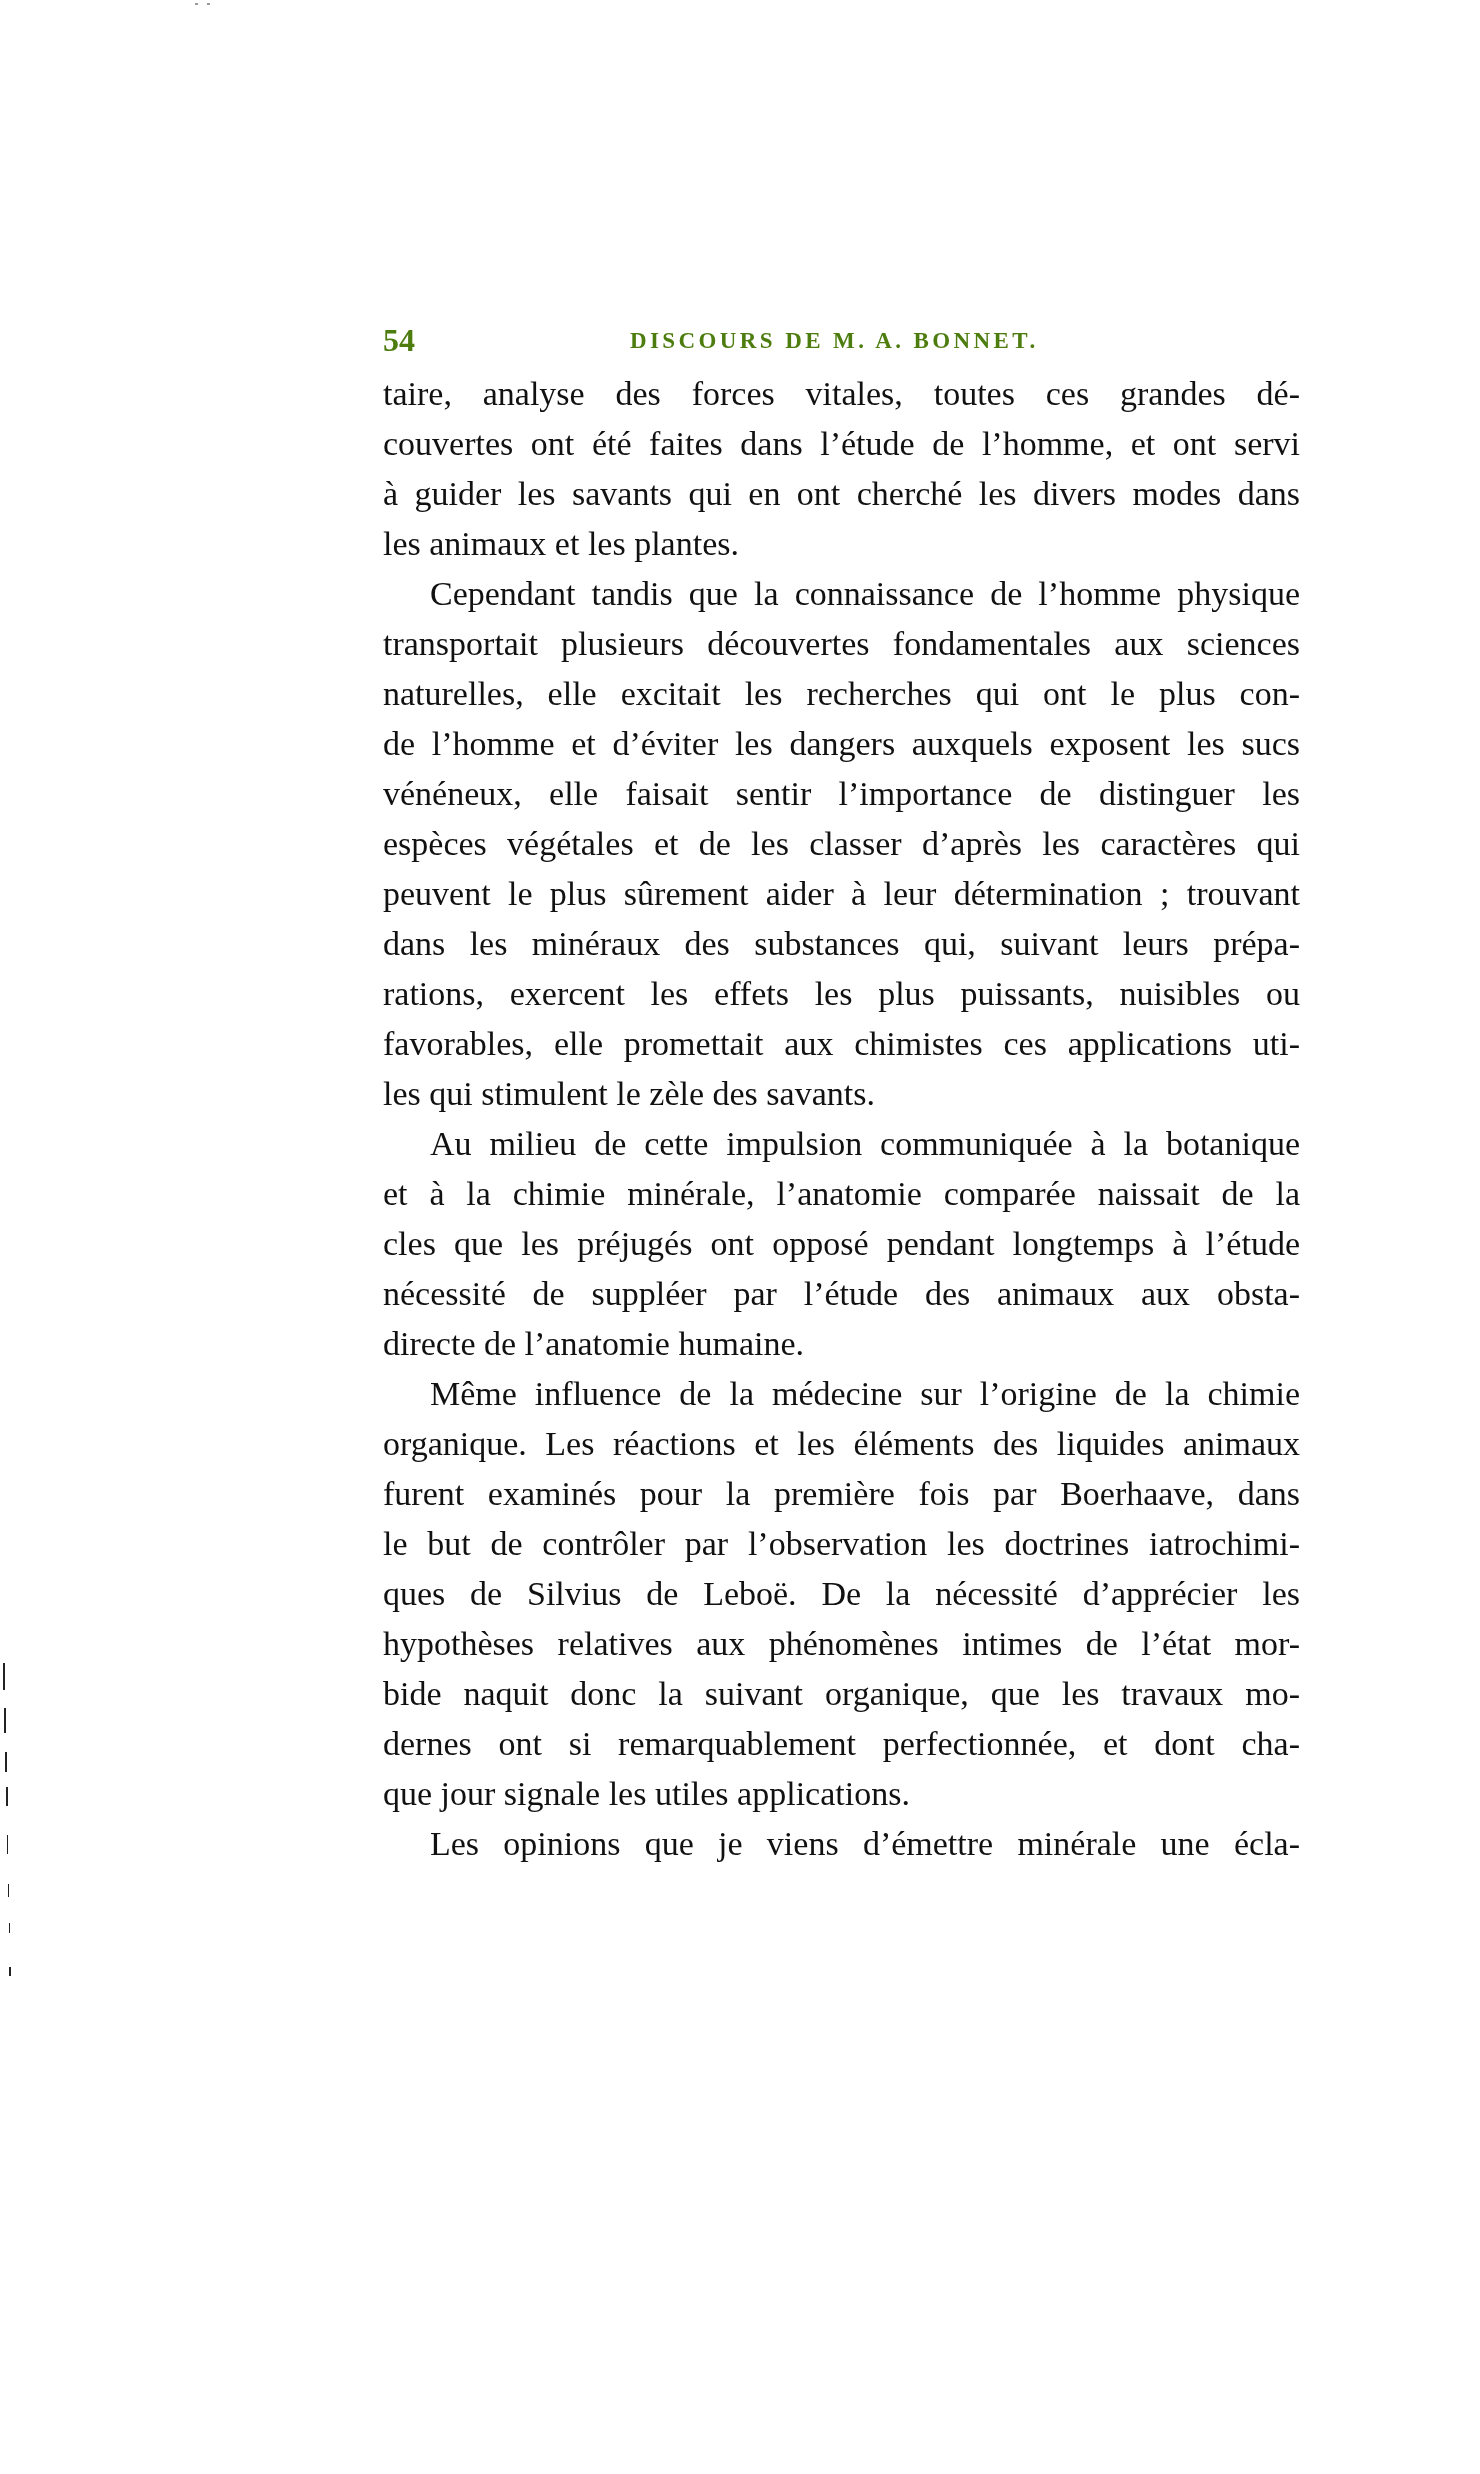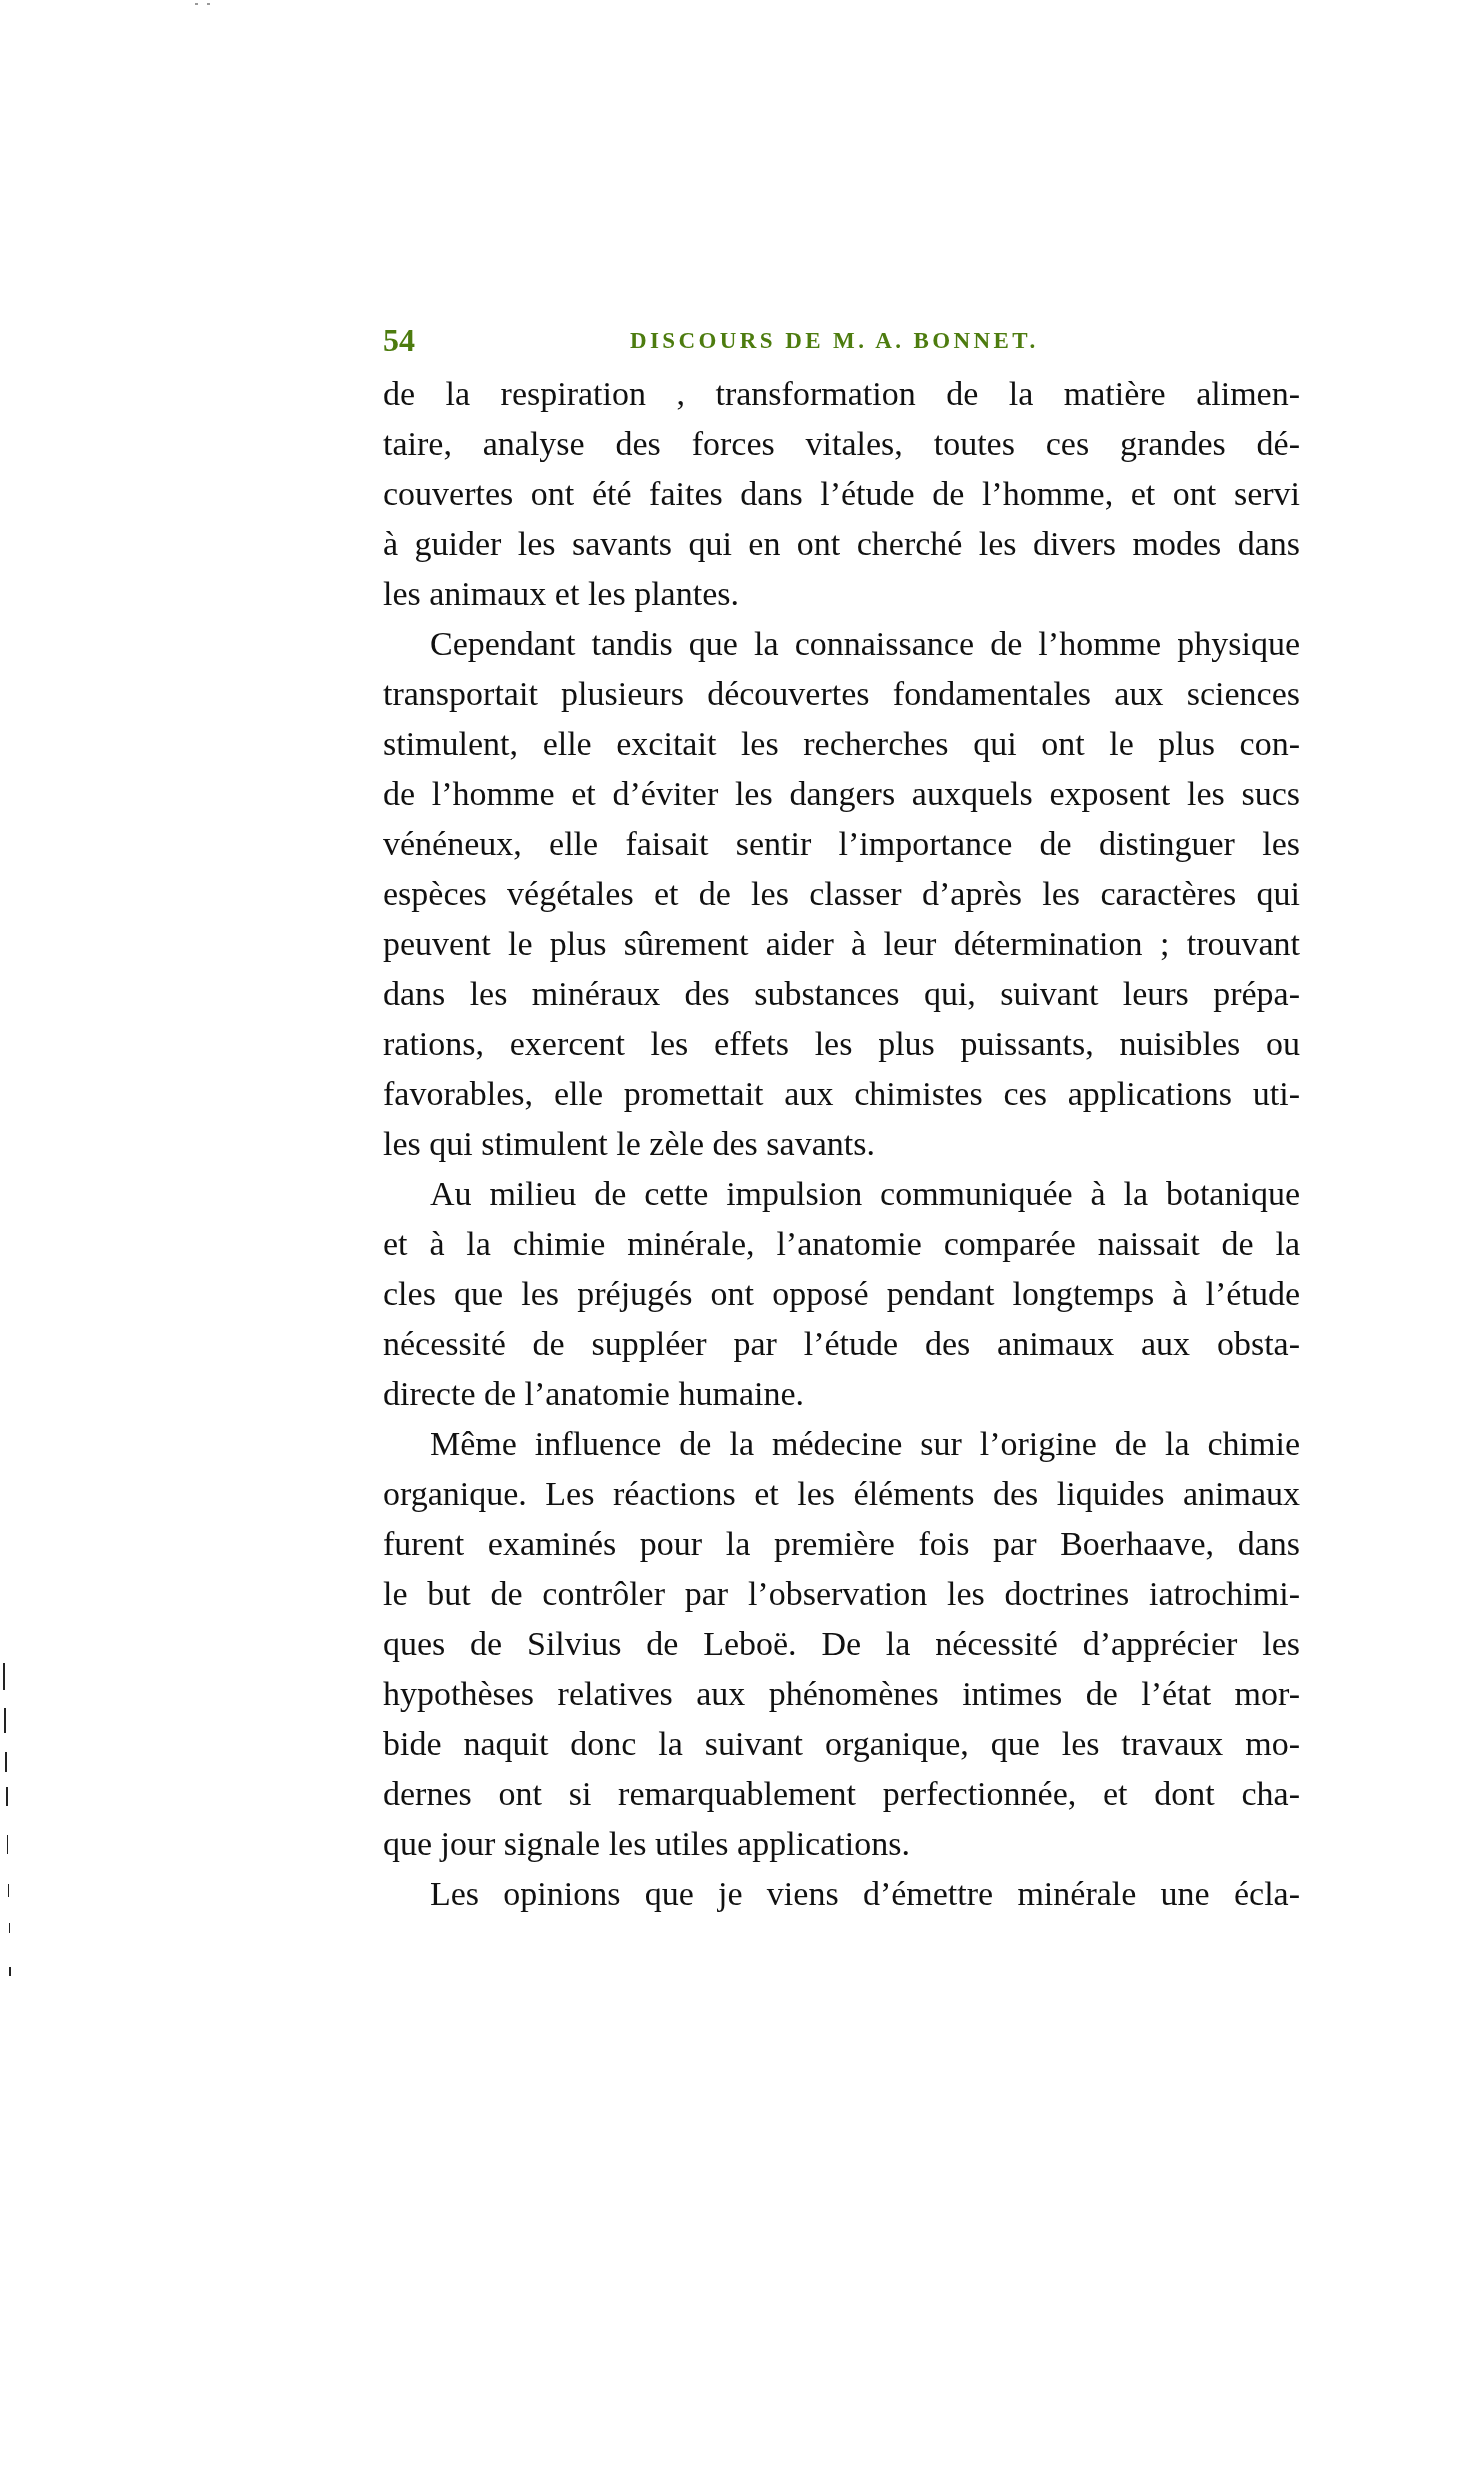--- a/index.html
+++ b/index.html
@@ -41,31 +41,30 @@
 <div class="page">
 
   <div class="running-head">
     <span class="page-number">54</span>
     <span class="running-title">DISCOURS DE M. A. BONNET.</span>
   </div>
 
   <div class="body-text">
 
     <div>
-      <span class="line">de la respiration ,  transformation de la matière alimen-</span>
       <span class="line">taire, analyse des forces vitales, toutes ces grandes dé-</span>
       <span class="line">couvertes ont été faites dans l’étude de l’homme, et ont servi</span>
       <span class="line">à guider les savants qui en ont cherché les divers modes dans</span>
       <span class="line last">les animaux et les plantes.</span>
     </div>
 
     <div>
       <span class="line indent">Cependant tandis que la connaissance de l’homme physique</span>
       <span class="line">transportait plusieurs découvertes fondamentales aux sciences</span>
-      <span class="line">stimulent, elle excitait les recherches qui ont le plus con-</span>
+      <span class="line">naturelles, elle excitait les recherches qui ont le plus con-</span>
     </div>
 
     <div>
       <span class="line">de l’homme et d’éviter les dangers auxquels exposent les sucs</span>
       <span class="line">vénéneux, elle faisait sentir l’importance de distinguer les</span>
       <span class="line">espèces végétales et de les classer d’après les caractères qui</span>
       <span class="line">peuvent le plus sûrement aider à leur détermination ; trouvant</span>
       <span class="line">dans les minéraux des substances qui, suivant leurs prépa-</span>
       <span class="line">rations, exercent les effets les plus puissants, nuisibles ou</span>
       <span class="line">favorables, elle promettait aux chimistes ces applications uti-</span>

